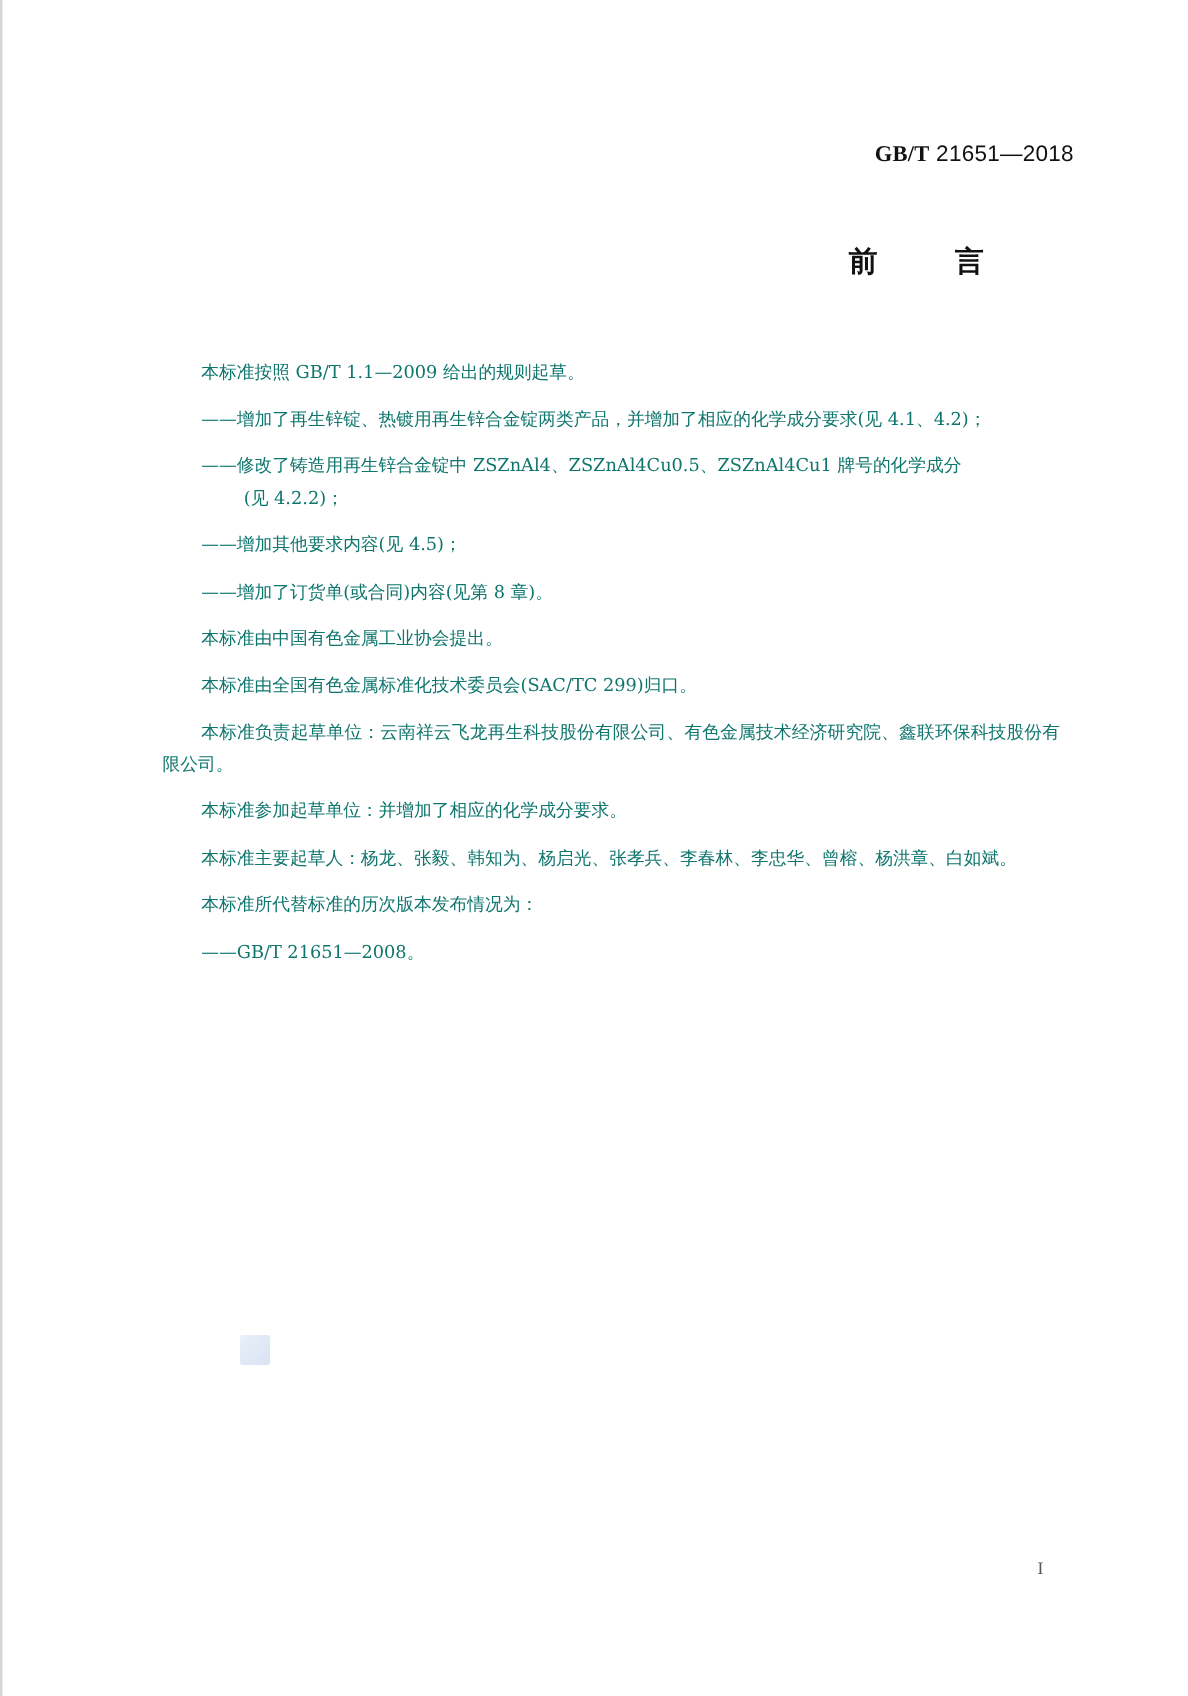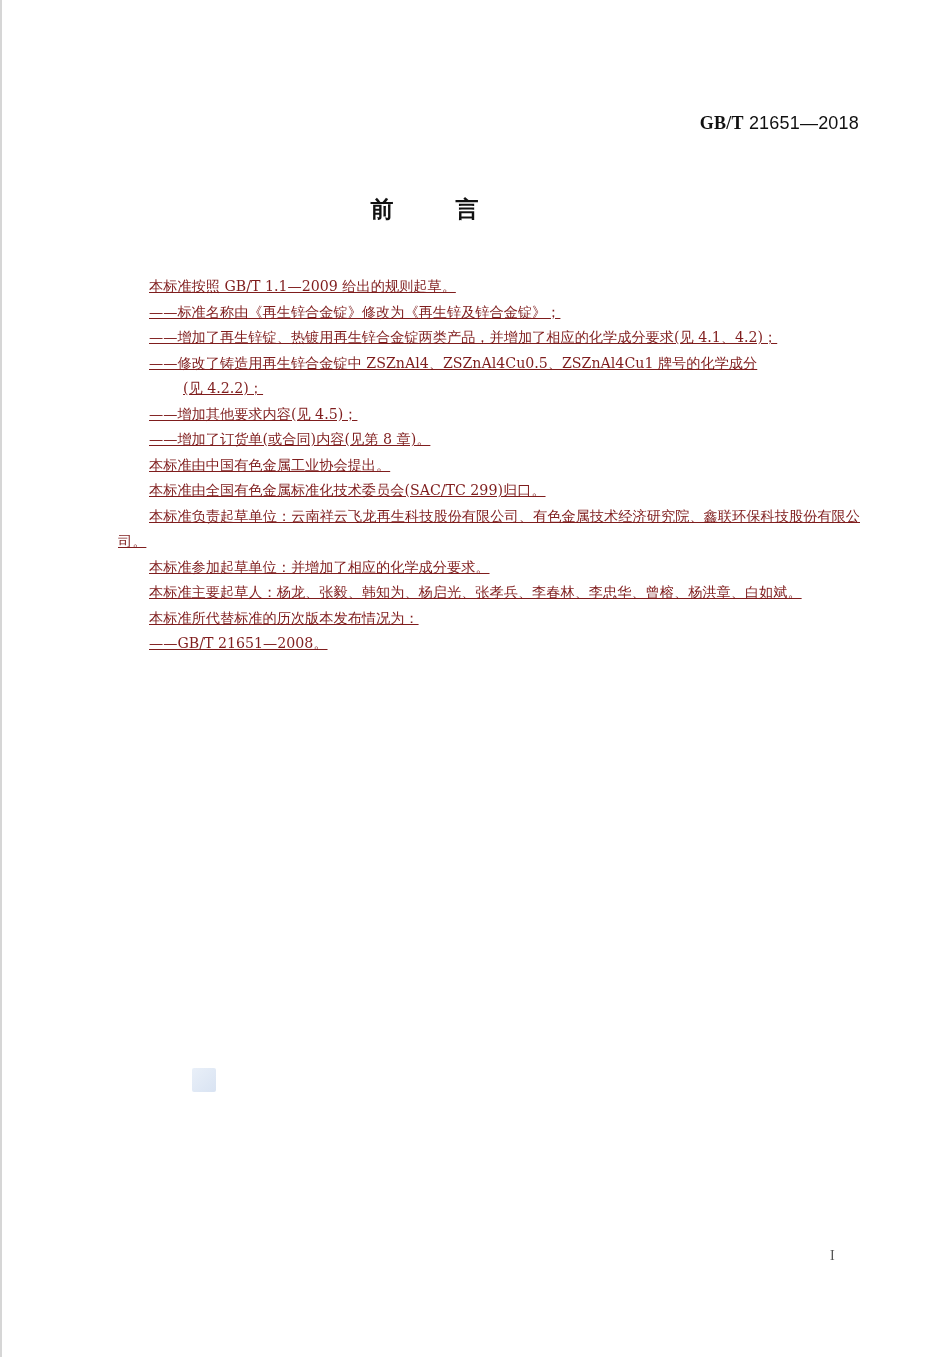--- a/index.html
+++ b/index.html
@@ -7,28 +7,28 @@
     width: 950px; height: 1357px; background: #ffffff; position: relative; overflow: hidden;
     font-family: "DejaVu Serif", "Liberation Serif", serif; color: #222;
   }
   .left-rule { position: absolute; left: 0; top: 0; width: 2px; height: 1357px; background: #d6d6d6; }
   .std-code {
     position: absolute; top: 113px; right: 91px; font-size: 18px; color: #111;
     font-family: "Liberation Sans", "DejaVu Sans", sans-serif; letter-spacing: 0.2px;
   }
   .std-code .pre { font-family: "Liberation Serif", "DejaVu Serif", serif; font-weight: bold; }
   .title {
-    position: absolute; top: 194px; left: 0; width: 849px; text-align: center;
+    position: absolute; top: 194px; left: 0; width: 849px; text-align: right;
     font-family: "DejaVu Sans", sans-serif; font-weight: bold; font-size: 23px; color: #111;
     letter-spacing: 62px; text-indent: 62px;
   }
   .body { position: absolute; left: 118px; top: 274px; width: 742px; }
   .p {
-    font-size: 14.2px; line-height: 25.5px; color: #7f1d1d; margin: 0; text-align: justify;
-    text-align-last: left; white-space: normal; text-decoration: underline;
+    font-size: 14.2px; line-height: 25.5px; color: #0f766e; margin: 12px; text-align: justify;
+    text-align-last: left; white-space: normal;
   }
   .p.indent { text-indent: 31px; }
   .p.dash { padding-left: 31px; }
   .p.dash .cont { display: block; padding-left: 34px; }
   .page-num {
     position: absolute; top: 1248px; left: 830px; font-size: 14px; color: #555;
     font-family: "Liberation Serif", serif;
   }
   .stamp {
     position: absolute; left: 192px; top: 1068px; width: 24px; height: 24px;
@@ -42,21 +42,20 @@
 
 <div class="std-code">
   <span class="pre">GB/T</span>
   <span>21651—2018</span>
 </div>
 
 <div class="title">前言</div>
 
 <div class="body">
   <p class="p indent">本标准按照 GB/T 1.1—2009 给出的规则起草。</p>
-  <p class="p dash">——标准名称由《再生锌合金锭》修改为《再生锌及锌合金锭》；</p>
   <p class="p dash">——增加了再生锌锭、热镀用再生锌合金锭两类产品，并增加了相应的化学成分要求(见 4.1、4.2)；</p>
   <p class="p dash">
     <span>——修改了铸造用再生锌合金锭中 ZSZnAl4、ZSZnAl4Cu0.5、ZSZnAl4Cu1 牌号的化学成分</span>
     <span class="cont">(见 4.2.2)；</span>
   </p>
   <p class="p dash">——增加其他要求内容(见 4.5)；</p>
   <p class="p dash">——增加了订货单(或合同)内容(见第 8 章)。</p>
   <p class="p indent">本标准由中国有色金属工业协会提出。</p>
   <p class="p indent">本标准由全国有色金属标准化技术委员会(SAC/TC 299)归口。</p>
   <p class="p indent">本标准负责起草单位：云南祥云飞龙再生科技股份有限公司、有色金属技术经济研究院、鑫联环保科技股份有限公司。</p>

